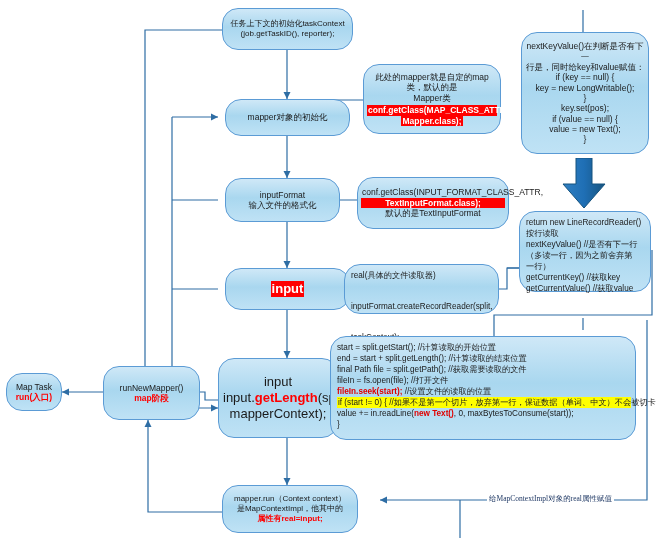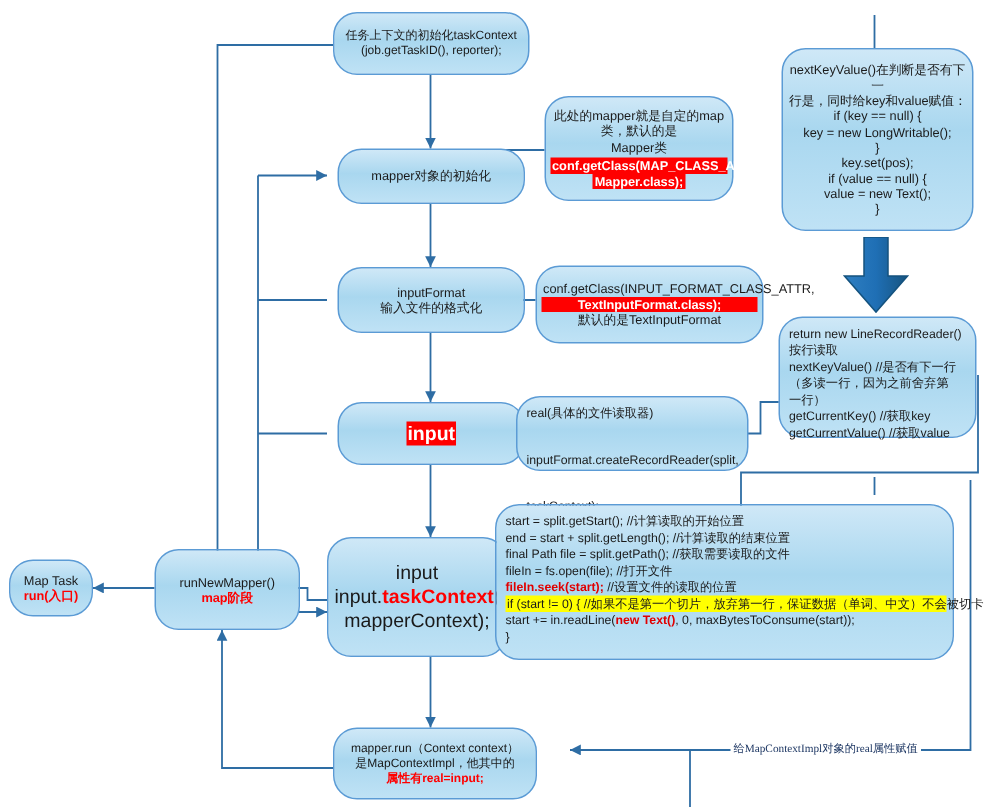--- a/index.html
+++ b/index.html
@@ -129,28 +129,28 @@
 
   <div class="node" style="left:222px;top:8px;width:131px;height:42px;">
     <span class="ln sm">任务上下文的初始化taskContext</span>
     <span class="ln sm">(job.getTaskID(), reporter);</span>
   </div>
 
   <div class="node" style="left:225px;top:99px;width:125px;height:37px;">
     <span class="ln">mapper对象的初始化</span>
   </div>
 
-  <div class="node" style="left:363px;top:64px;width:126px;height:70px;">
+  <div class="node" style="left:363px;top:64px;width:138px;height:70px;">
     <span class="ln" style="white-space:normal;">此处的mapper就是自定的map类，默认的是</span>
     <span class="ln">Mapper类</span>
     <span class="ln redhl" style="margin-top:2px;">conf.getClass(MAP_CLASS_ATTR,</span>
     <span class="redhl">Mapper.class);</span>
   </div>
 
-  <div class="node" style="left:225px;top:178px;width:125px;height:44px;">
+  <div class="node" style="left:225px;top:178px;width:115px;height:44px;">
     <span class="ln">inputFormat</span>
     <span class="ln">输入文件的格式化</span>
   </div>
 
   <div class="node" style="left:357px;top:177px;width:152px;height:52px;">
     <span class="ln">conf.getClass(INPUT_FORMAT_CLASS_ATTR,</span>
     <span class="ln redhl">TextInputFormat.class);</span>
     <span class="ln">默认的是TextInputFormat</span>
   </div>
 
@@ -192,33 +192,33 @@
   </div>
 
   <div class="node" style="left:103px;top:366px;width:97px;height:54px;">
     <span class="ln">runNewMapper()</span>
     <span class="ln red">map阶段</span>
   </div>
 
   <div class="node" style="left:218px;top:358px;width:120px;height:80px;">
     <span class="ln big">input</span>
     <span class="ln big">
-      <span>input.</span><span class="red">taskContext</span><span>(split,</span>
+      <span>input.</span><span class="red">getLength</span><span>(split,</span>
     </span>
     <span class="ln big">mapperContext);</span>
   </div>
 
   <div class="node code" style="left:330px;top:336px;width:306px;height:104px;">
     <span class="ln">start = split.getStart(); //计算读取的开始位置</span>
     <span class="ln">end = start + split.getLength(); //计算读取的结束位置</span>
     <span class="ln">final Path file = split.getPath(); //获取需要读取的文件</span>
     <span class="ln">fileIn = fs.open(file);  //打开文件</span>
     <span class="ln"><span class="redtxt">fileIn.seek(start);</span><span> //设置文件的读取的位置</span></span>
     <span class="ln yelhl">if (start != 0) { //如果不是第一个切片，放弃第一行，保证数据（单词、中文）不会被切卡</span>
-    <span class="ln"><span>   start += in.readLine(</span><span class="redtxt">new Text()</span><span>, 0, maxBytesToConsume(start));</span></span>
+    <span class="ln"><span>   value += in.readLine(</span><span class="redtxt">new Text()</span><span>, 0, maxBytesToConsume(start));</span></span>
     <span class="ln"> }</span>
   </div>
 
   <div class="node" style="left:222px;top:485px;width:136px;height:48px;">
     <span class="ln sm">mapper.run（Context context）</span>
     <span class="ln sm">是MapContextImpl，他其中的</span>
     <span class="ln sm red">属性有real=input;</span>
   </div>
 
   <div class="wirelabel" style="left:487px;top:494px;">给MapContextImpl对象的real属性赋值</div>

